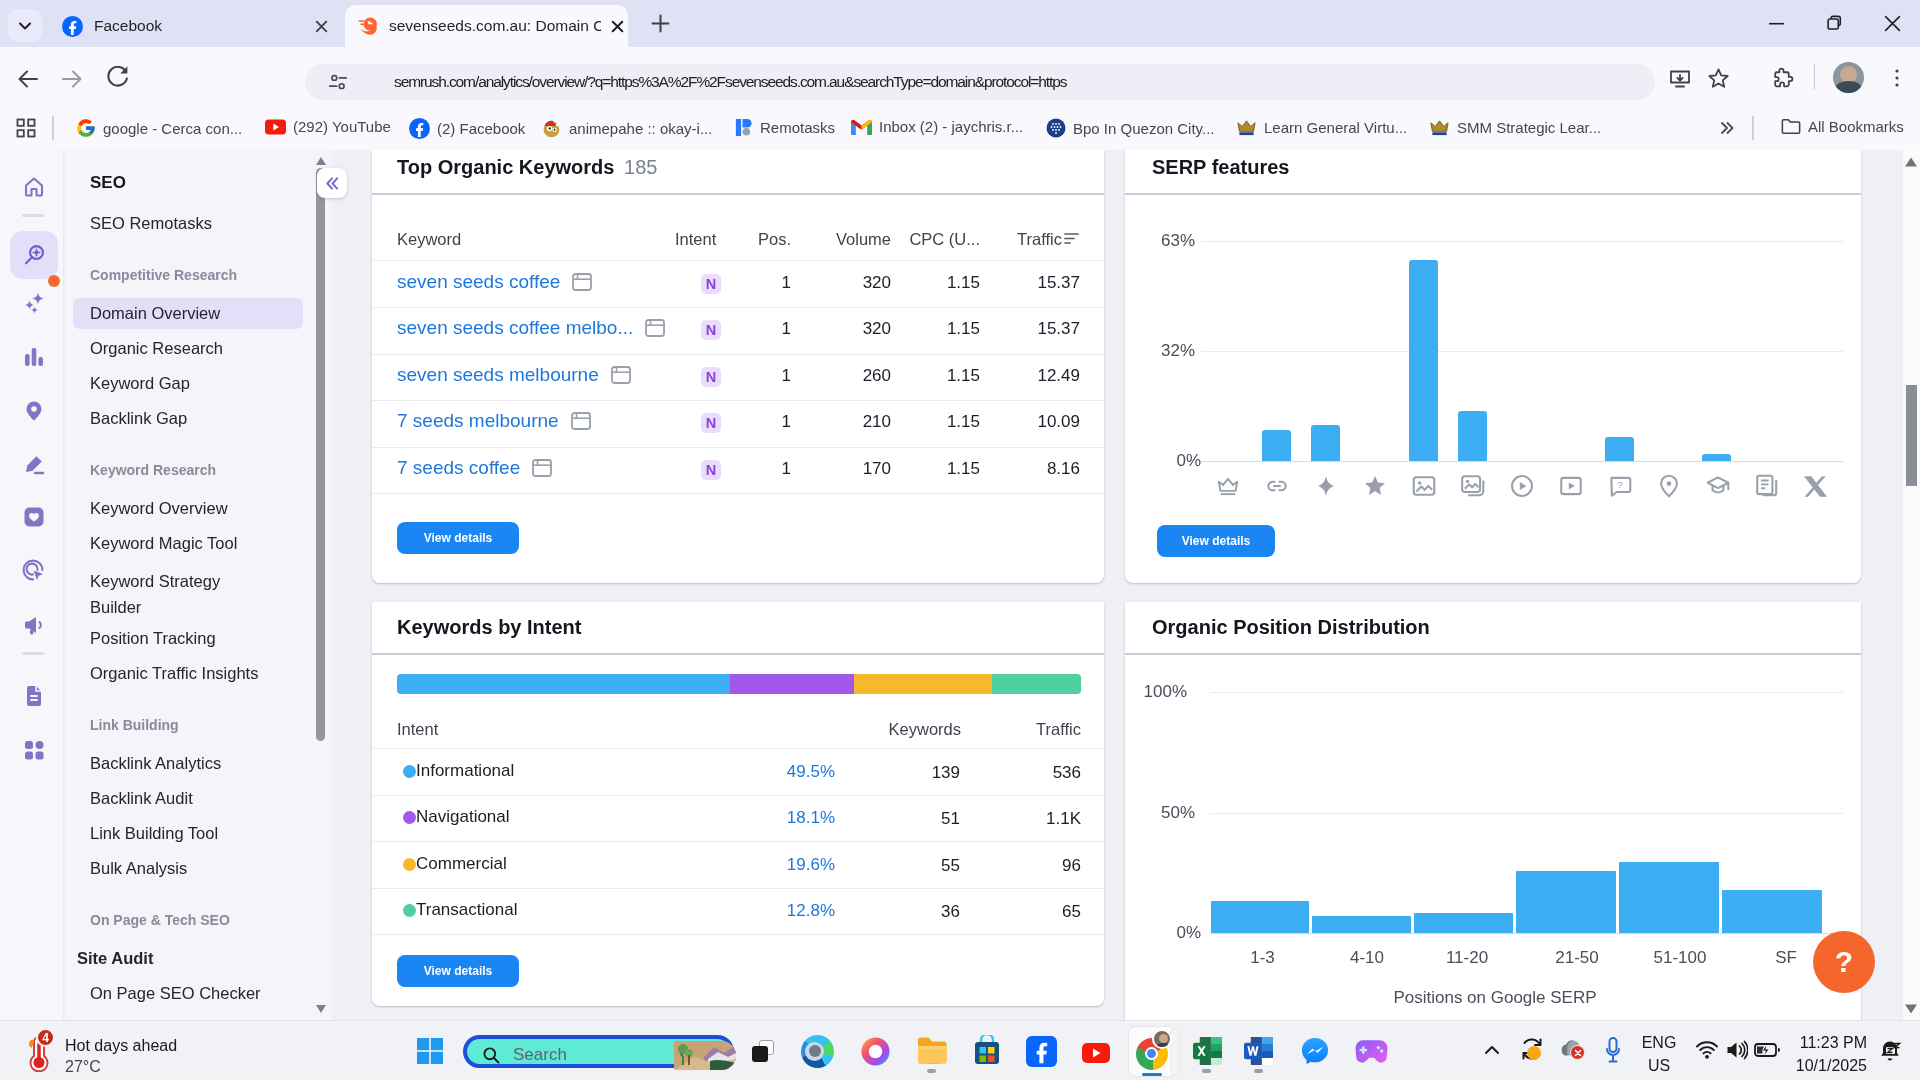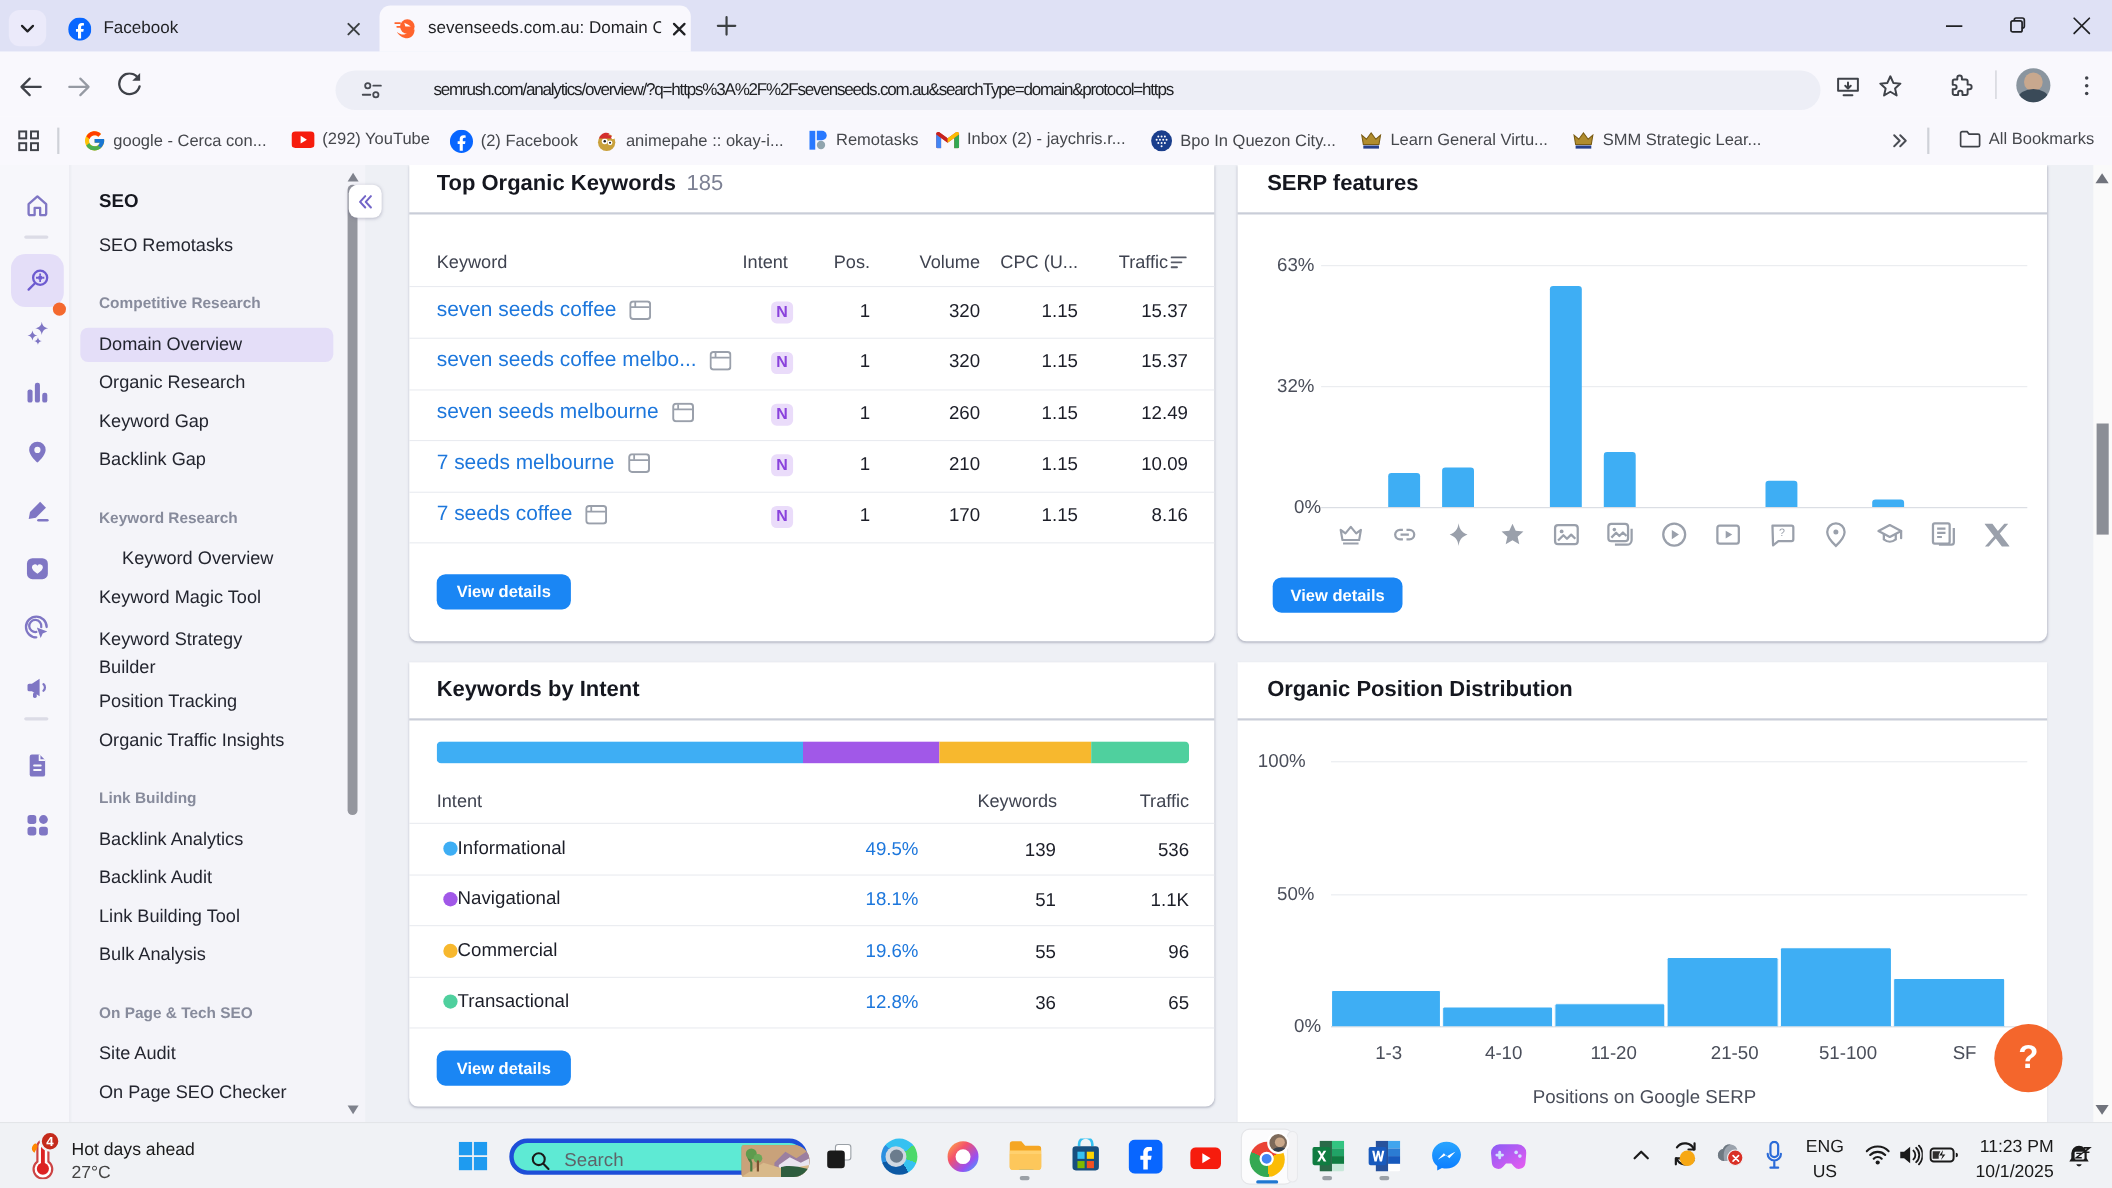--- a/index.html
+++ b/index.html
@@ -16,21 +16,21 @@
   .bmitem { display:flex; align-items:center; gap:7px; font-size:15px; color:#45474c; white-space:nowrap; }
   
   #page { position:absolute; left:0; top:150px; width:1920px; height:870px; background:#eef0f5; overflow:hidden; }
   #rail { position:absolute; left:0; top:0; width:64px; height:870px; background:#f7f7fb; border-right:1px solid #e9e9f0; }
   #menu { position:absolute; left:65px; top:0; width:267px; height:870px; background:#f4f4f9; }
   .mhead { font-size:14px; color:#878b9c; font-weight:bold; }
   .mitem { font-size:16.5px; color:#23252f; }
   .card { position:absolute; background:#fff; border-radius:0 0 8px 8px; box-shadow:0 1px 2px rgba(90,95,120,0.35); }
   .ctitle { font-size:20px; font-weight:bold; color:#15171f; }
   .cdivider { position:absolute; left:0; right:0; height:2px; background:#c9cdd8; }
-  .btn { position:absolute; background:#1a86f4; color:#fff; font-size:15px; font-weight:bold; border-radius:8px; display:flex; align-items:center; justify-content:center; }
+  .btn { position:absolute; background:#1a86f4; color:#fff; font-size:12px; font-weight:bold; border-radius:8px; display:flex; align-items:center; justify-content:center; }
   .link { color:#1d77dc; }
   
   .trow { position:absolute; left:0; right:0; border-bottom:1px solid #e9ebf0; }
   .krow { position:absolute; left:25px; display:flex; align-items:center; }
   .kw { font-size:19px; }
   .serp { margin-left:12px; }
   .nbadge { position:absolute; left:329px; width:20px; height:20px; border-radius:5px; background:#eadcfa; color:#8a42dc; font-size:14.5px; font-weight:bold; display:flex; align-items:center; justify-content:center; }
   .vals { position:absolute; left:0; top:0; height:0; font-size:17px; color:#1c1e28; }
   .vals span { position:absolute; width:100px; text-align:right; display:inline-block; }
   .ibar { position:absolute; background:#3eaef4; border-radius:3px 3px 0 0; }
@@ -325,32 +325,32 @@
   <div id="menu">
     <div class="abs" style="left:25px;top:23px;font-size:17px;font-weight:bold;color:#15171f;">SEO</div>
     <div class="abs mitem" style="left:25px;top:64px;">SEO Remotasks</div>
     <div class="abs mhead" style="left:25px;top:117px;">Competitive Research</div>
     <div class="abs" style="left:8px;top:148px;width:230px;height:31px;border-radius:7px;background:#e4def8;"></div>
     <div class="abs mitem" style="left:25px;top:154px;">Domain Overview</div>
     <div class="abs mitem" style="left:25px;top:189px;">Organic Research</div>
     <div class="abs mitem" style="left:25px;top:224px;">Keyword Gap</div>
     <div class="abs mitem" style="left:25px;top:259px;">Backlink Gap</div>
     <div class="abs mhead" style="left:25px;top:312px;">Keyword Research</div>
-    <div class="abs mitem" style="left:25px;top:349px;margin-left:21px;">Keyword Overview</div>
+    <div class="abs mitem" style="left:25px;top:349px;">Keyword Overview</div>
     <div class="abs mitem" style="left:25px;top:384px;">Keyword Magic Tool</div>
     <div class="abs mitem" style="left:25px;top:419px;width:180px;line-height:1.55;">Keyword Strategy Builder</div>
     <div class="abs mitem" style="left:25px;top:479px;">Position Tracking</div>
     <div class="abs mitem" style="left:25px;top:514px;">Organic Traffic Insights</div>
     <div class="abs mhead" style="left:25px;top:567px;">Link Building</div>
     <div class="abs mitem" style="left:25px;top:604px;">Backlink Analytics</div>
     <div class="abs mitem" style="left:25px;top:639px;">Backlink Audit</div>
     <div class="abs mitem" style="left:25px;top:674px;">Link Building Tool</div>
     <div class="abs mitem" style="left:25px;top:709px;">Bulk Analysis</div>
     <div class="abs mhead" style="left:25px;top:762px;">On Page &amp; Tech SEO</div>
-    <div class="abs mitem" style="left:25px;top:799px;">Site Audit</div>
+    <div class="abs mitem" style="left:12px;top:799px;font-weight:bold;">Site Audit</div>
     <div class="abs mitem" style="left:25px;top:834px;">On Page SEO Checker</div>
 
     <svg class="abs" style="left:250px;top:6px" width="12" height="10" viewBox="0 0 12 10">
         <path d="M6 1 L11 9 H1 z" fill="#7e818c"></path>
       </svg>
     <div class="abs" style="left:251px;top:18px;width:9px;height:573px;border-radius:5px;background:#94969e;"></div>
     <svg class="abs" style="left:250px;top:854px" width="12" height="10" viewBox="0 0 12 10">
         <path d="M6 9 L11 1 H1 z" fill="#7e818c"></path>
       </svg>
   </div>

